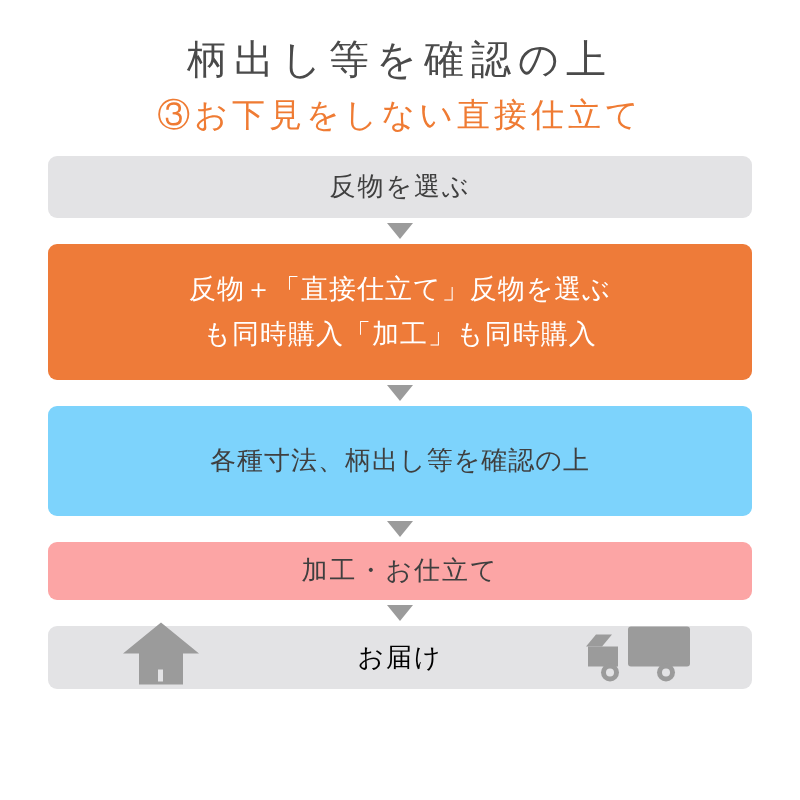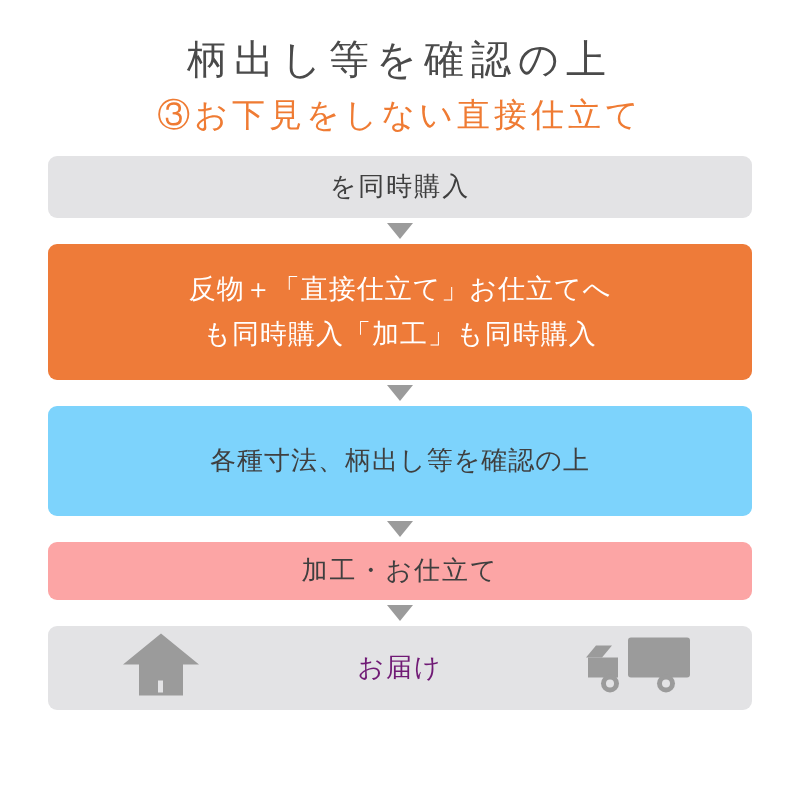--- a/index.html
+++ b/index.html
@@ -89,23 +89,23 @@
   }
   .step-4 {
     background: #fca5a5;
     height: 58px;
     font-size: 26px;
     color: #3f3f3f;
     letter-spacing: 2px;
   }
   .step-5 {
     background: #e3e3e5;
-    height: 84px;
-    font-size: 26px;
-    color: #701a75;
+    height: 63px;
+    font-size: 26px;
+    color: #000000;
     letter-spacing: 2px;
   }
 
   
   .arrow {
     height: 26px;
     display: flex;
     align-items: center;
     justify-content: center;
   }
@@ -135,29 +135,29 @@
 <body>
 
 <div class="page">
 
   <div class="title-main">柄出し等を確認の上</div>
   <div class="title-sub">③お下見をしない直接仕立て</div>
 
   <div class="flow">
 
     <div class="step step-1">
-      <span class="line">を同時購入</span>
+      <span class="line">反物を選ぶ</span>
     </div>
 
     <div class="arrow">
       <span class="tri"></span>
     </div>
 
     <div class="step step-2">
-      <span class="line">反物＋「直接仕立て」お仕立てへ</span>
+      <span class="line">反物＋「直接仕立て」反物を選ぶ</span>
       <span class="line">も同時購入「加工」も同時購入</span>
     </div>
 
     <div class="arrow">
       <span class="tri"></span>
     </div>
 
     <div class="step step-3">
       <span class="line">各種寸法、柄出し等を確認の上</span>
     </div>

